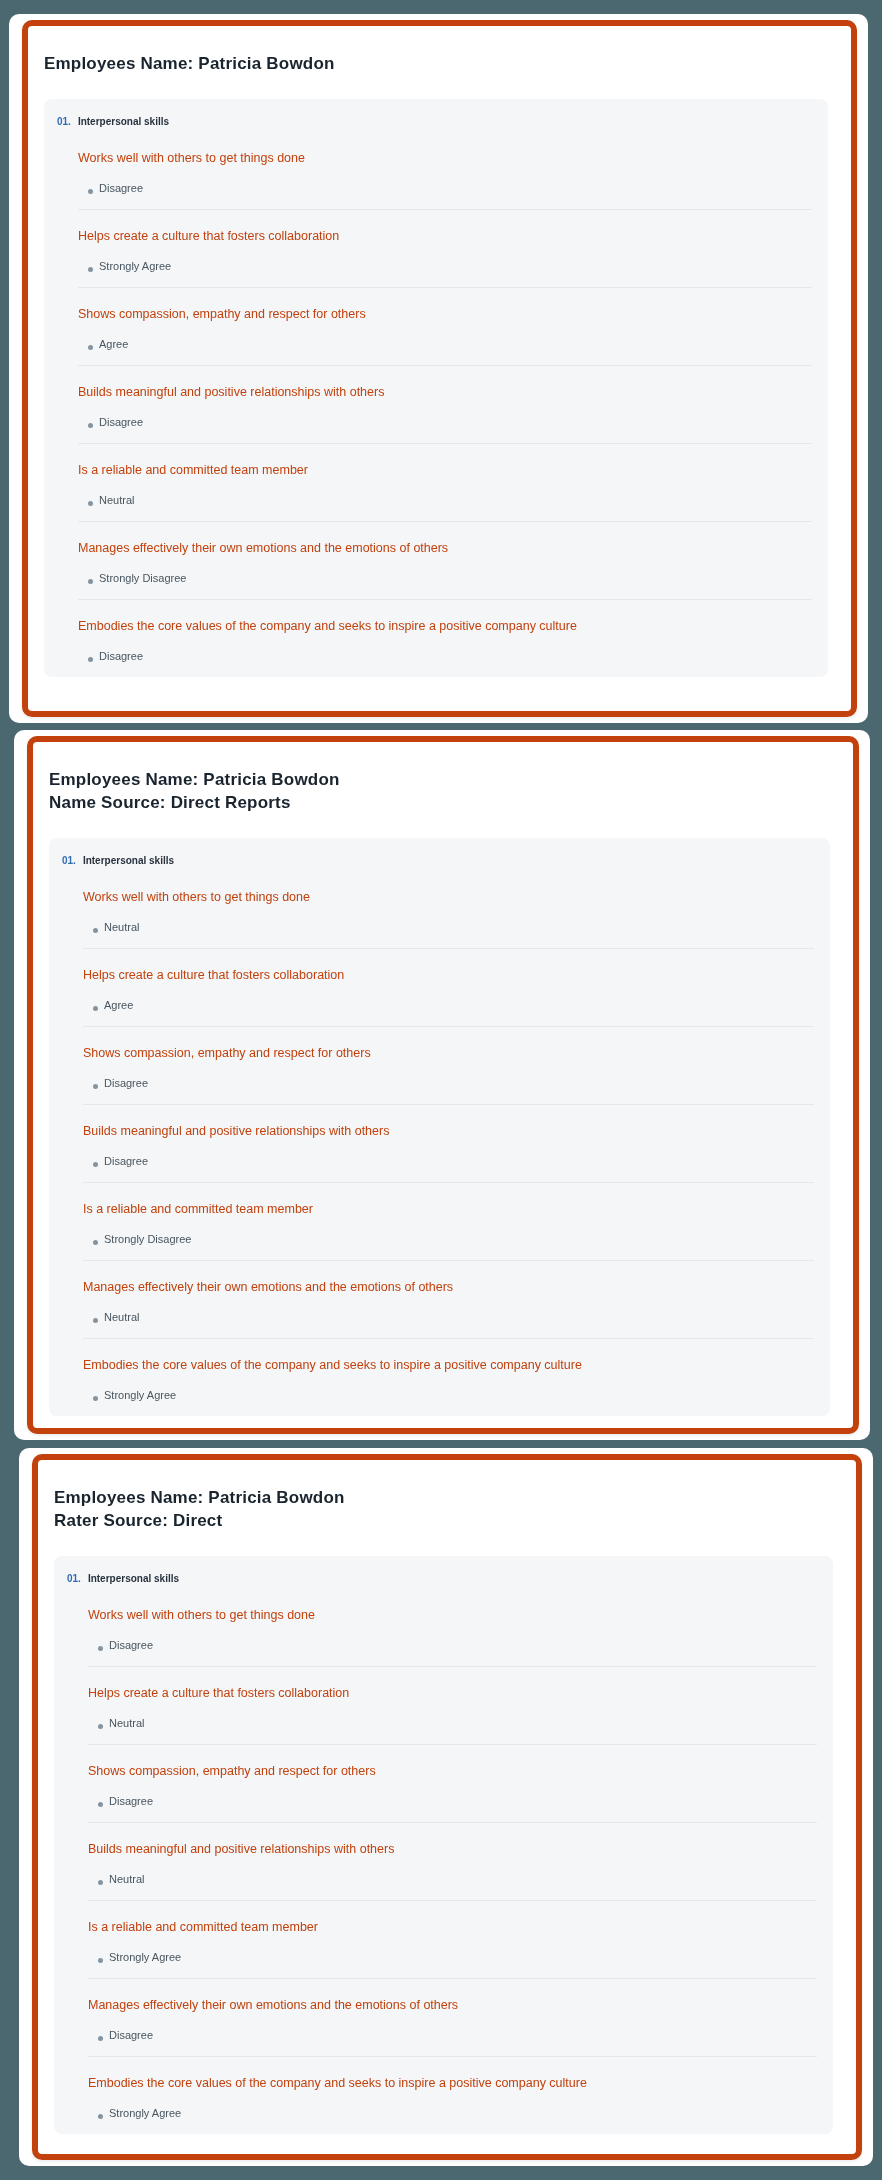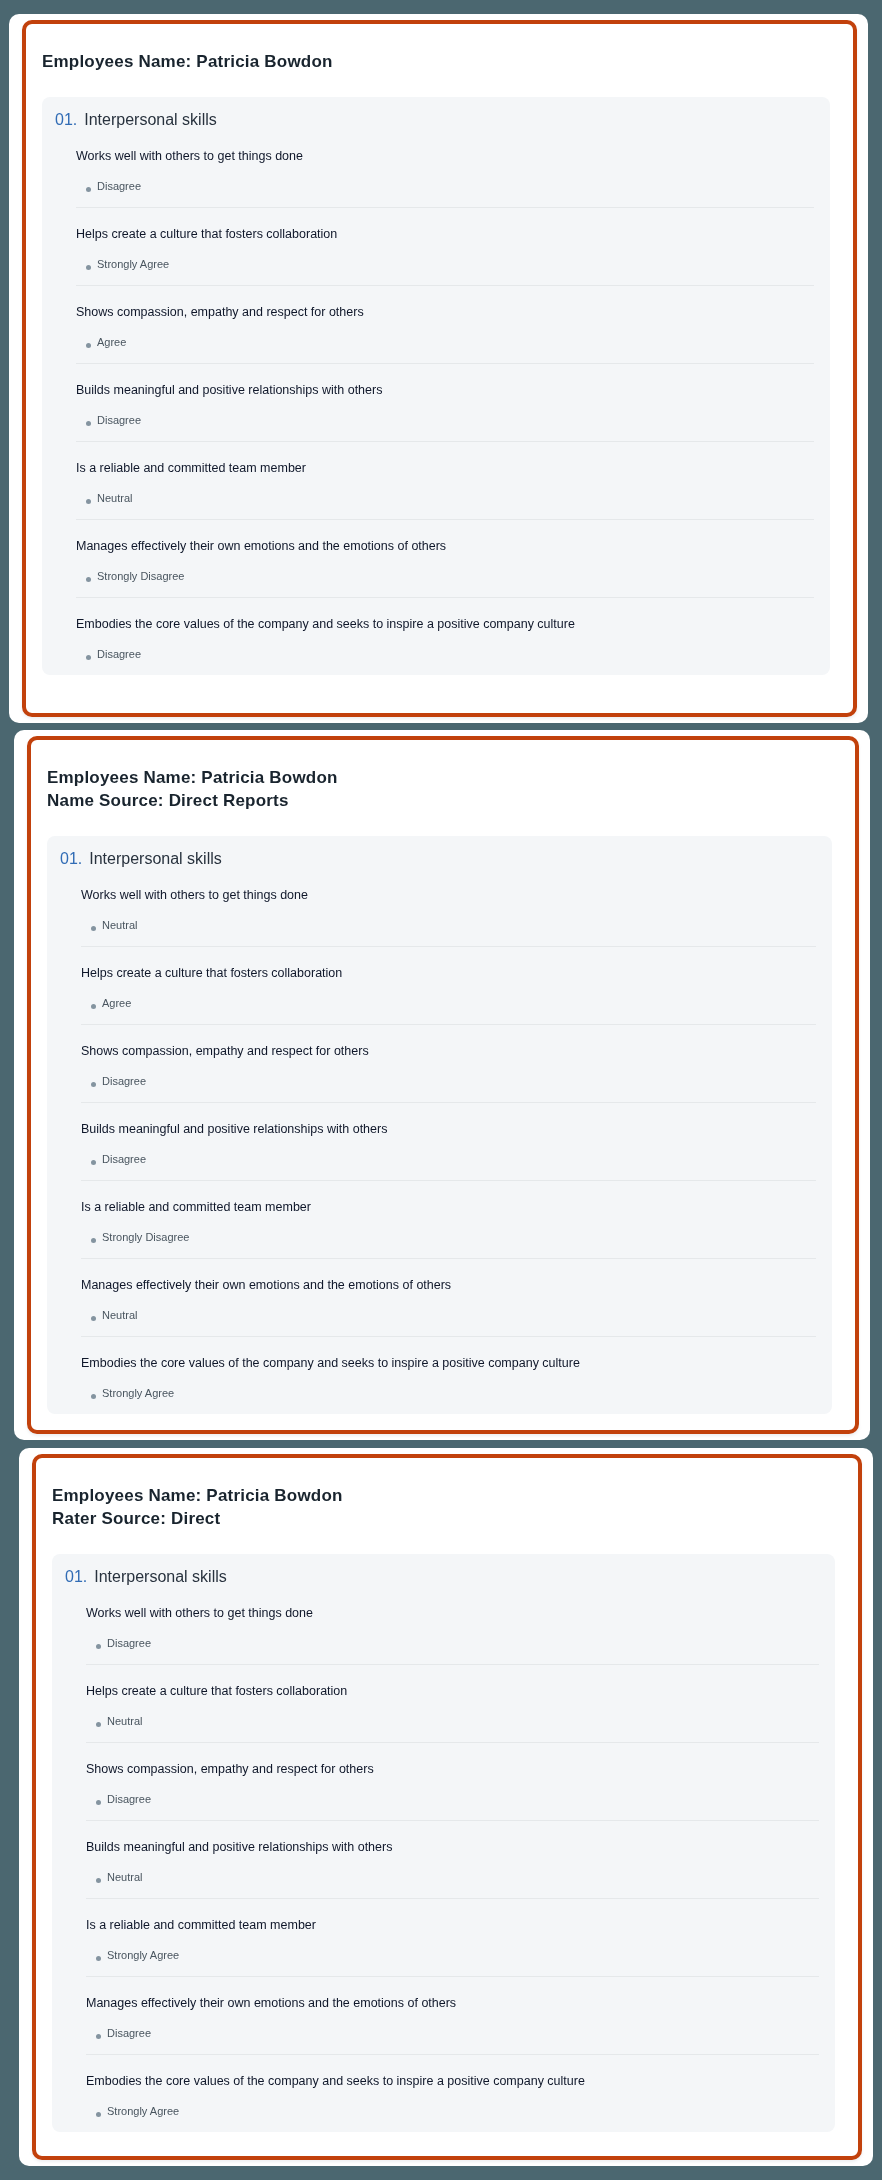--- a/index.html
+++ b/index.html
@@ -15,21 +15,21 @@
     background:#ffffff;
     border-radius:10px;
     box-sizing:border-box;
     padding:6px 11px 6px 13px;
     overflow:hidden;
   }
   .page-1{margin-left:9px;width:859px;height:709px;}
   .page-2{margin-left:14px;width:856px;height:710px;margin-top:7px;}
   .page-3{margin-left:19px;width:854px;height:718px;margin-top:8px;}
   .card{
-    border:4px solid #c2410c;
+    border:6px solid #c2410c;
     border-radius:10px;
     height:100%;
     box-sizing:border-box;
     padding:26px 23px 0 16px;
     box-shadow:0 2px 3px rgba(160,165,175,0.18);
     background:#ffffff;
   }
   .doc-title{
     font-size:17px;
     font-weight:bold;
@@ -37,31 +37,31 @@
     line-height:23px;
     letter-spacing:0.2px;
   }
   .panel{
     margin-top:24px;
     background:#f4f6f8;
     border-radius:8px;
     padding:13px 16px 15px 13px;
   }
   .panel-head{
-    font-size:16px;
-    font-weight:normal;
+    font-size:10px;
+    font-weight:bold;
     line-height:20px;
   }
   .num{color:#316cb5;margin-right:7px;}
   .head-text{color:#28323e;}
   .qa-list{margin-left:21px;}
   .qa{padding-top:18px;}
   .q{
     font-size:12.5px;
-    color:#0f172a;
+    color:#c2410c;
     line-height:17px;
   }
   .a-row{
     margin-top:12px;
     padding-left:10px;
     height:15px;
     display:flex;
     align-items:flex-end;
   }
   .bullet{

